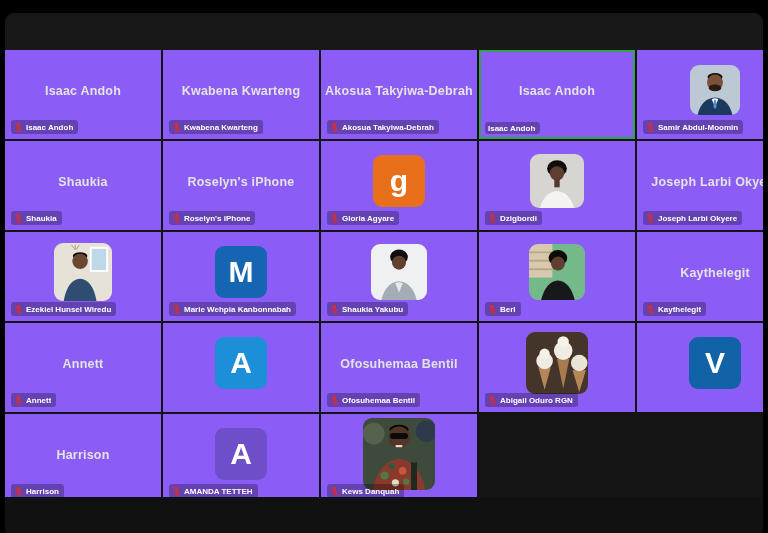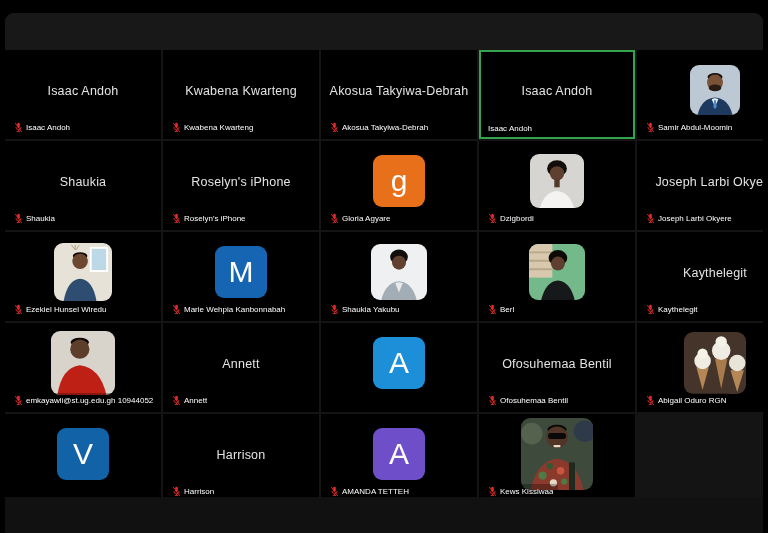--- a/index.html
+++ b/index.html
@@ -11,21 +11,21 @@
     position:absolute;left:5px;top:13px;width:758px;height:520px;
     background:#181818;border-radius:9px 9px 0 0;overflow:hidden;
   }
   .titlebar{position:absolute;left:0;top:0;width:758px;height:37px;background:#181818;}
   .grid{
     position:absolute;left:0;top:37px;width:758px;height:447px;overflow:hidden;
     display:grid;grid-template-columns:repeat(5,156px);grid-auto-rows:89px;gap:2px;
     background:#141414;
   }
   .footer{position:absolute;left:0;top:484px;width:758px;height:36px;background:#111;}
-  .tile{position:relative;background:#000000;overflow:hidden;}
+  .tile{position:relative;background:#8b5cf6;overflow:hidden;font-weight:bold;}
   .tile.active{outline:2px solid #35a24d;outline-offset:-2px;}
   .center-name{
     position:absolute;left:0;right:0;top:46%;transform:translateY(-50%);
     text-align:center;color:#e3e3e3;font-size:12.5px;letter-spacing:.2px;white-space:nowrap;
   }
   .media{
     position:absolute;left:50%;top:45%;transform:translate(-50%,-50%);
     border-radius:9px;overflow:hidden;display:flex;align-items:center;justify-content:center;
   }
   .avatar{width:52px;height:52px;color:#fff;font-size:30px;line-height:1;}
@@ -313,43 +313,20 @@
       <span class="mic-icon">
             <svg width="9" height="11" viewBox="0 0 12 15">
               <rect x="4.2" y="1" width="3.6" height="7" rx="1.8" fill="#e02b2b"></rect>
               <path d="M2.4 6.8 a3.6 3.6 0 0 0 7.2 0" stroke="#e02b2b" fill="none" stroke-width="1.2"></path>
               <line x1="6" y1="10.6" x2="6" y2="12.4" stroke="#e02b2b" stroke-width="1.2"></line>
               <line x1="3.6" y1="13" x2="8.4" y2="13" stroke="#e02b2b" stroke-width="1.2"></line>
               <line x1="1.6" y1="1.4" x2="10.4" y2="13.4" stroke="#e02b2b" stroke-width="1.3"></line>
             </svg>
           </span>
       <span class="label-text">Kaythelegit</span>
-    </div>
-  </div>
-      <div class="tile">
-
-    <div class="media photo" style="width: 64px; height: 64px;">
-          <svg viewBox="0 0 60 60" preserveAspectRatio="none">
-            <rect width="60" height="60" fill="#d8d3cb"></rect>
-            <ellipse cx="27" cy="10.5" rx="8.5" ry="4.2" fill="#0d0906"></ellipse>
-            <circle cx="27" cy="17" r="9" fill="#5d3e2b"></circle>
-            <path d="M6 60 Q10 34 27 32 Q46 34 52 60 Z" fill="#bf2015"></path>
-          </svg>
-        </div>
-    <div class="label">
-      <span class="mic-icon">
-            <svg width="9" height="11" viewBox="0 0 12 15">
-              <rect x="4.2" y="1" width="3.6" height="7" rx="1.8" fill="#e02b2b"></rect>
-              <path d="M2.4 6.8 a3.6 3.6 0 0 0 7.2 0" stroke="#e02b2b" fill="none" stroke-width="1.2"></path>
-              <line x1="6" y1="10.6" x2="6" y2="12.4" stroke="#e02b2b" stroke-width="1.2"></line>
-              <line x1="3.6" y1="13" x2="8.4" y2="13" stroke="#e02b2b" stroke-width="1.2"></line>
-              <line x1="1.6" y1="1.4" x2="10.4" y2="13.4" stroke="#e02b2b" stroke-width="1.3"></line>
-            </svg>
-          </span>
-      <span class="label-text">emkayawli@st.ug.edu.gh 10944052</span>
     </div>
   </div>
       <div class="tile">
     <span class="center-name">Annett</span>
 
     <div class="label">
       <span class="mic-icon">
             <svg width="9" height="11" viewBox="0 0 12 15">
               <rect x="4.2" y="1" width="3.6" height="7" rx="1.8" fill="#e02b2b"></rect>
               <path d="M2.4 6.8 a3.6 3.6 0 0 0 7.2 0" stroke="#e02b2b" fill="none" stroke-width="1.2"></path>
@@ -471,18 +448,18 @@
     <div class="label">
       <span class="mic-icon">
             <svg width="9" height="11" viewBox="0 0 12 15">
               <rect x="4.2" y="1" width="3.6" height="7" rx="1.8" fill="#e02b2b"></rect>
               <path d="M2.4 6.8 a3.6 3.6 0 0 0 7.2 0" stroke="#e02b2b" fill="none" stroke-width="1.2"></path>
               <line x1="6" y1="10.6" x2="6" y2="12.4" stroke="#e02b2b" stroke-width="1.2"></line>
               <line x1="3.6" y1="13" x2="8.4" y2="13" stroke="#e02b2b" stroke-width="1.2"></line>
               <line x1="1.6" y1="1.4" x2="10.4" y2="13.4" stroke="#e02b2b" stroke-width="1.3"></line>
             </svg>
           </span>
-      <span class="label-text">Kews Kissiwaa</span>
+      <span class="label-text">Kews Danquah</span>
     </div>
   </div>
     </div>
   <div class="footer"></div>
 </div>
 
 </body></html>

